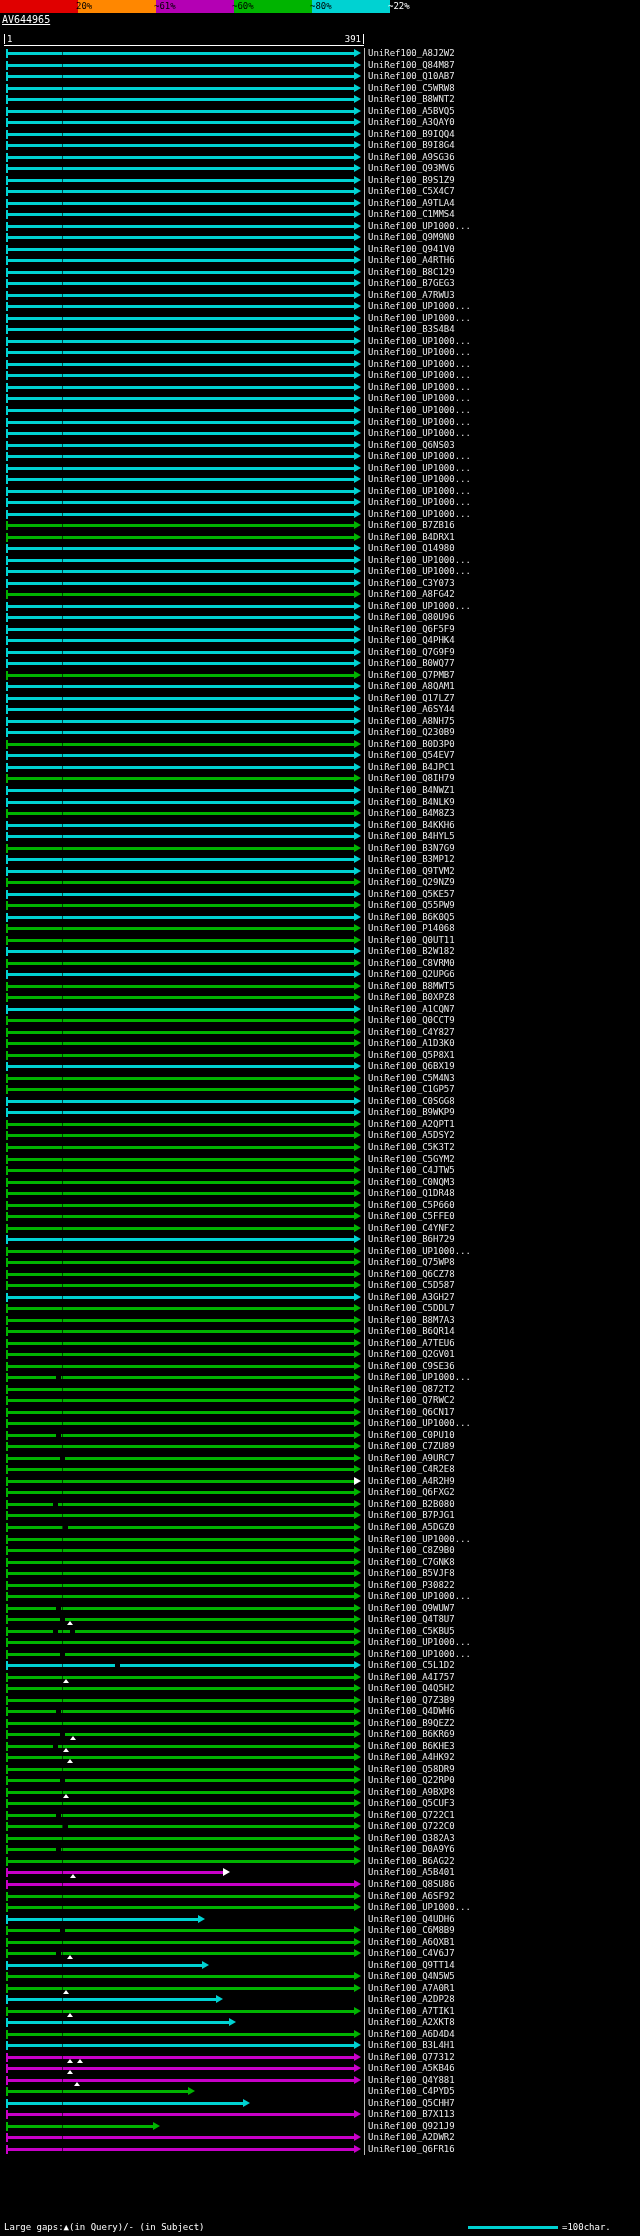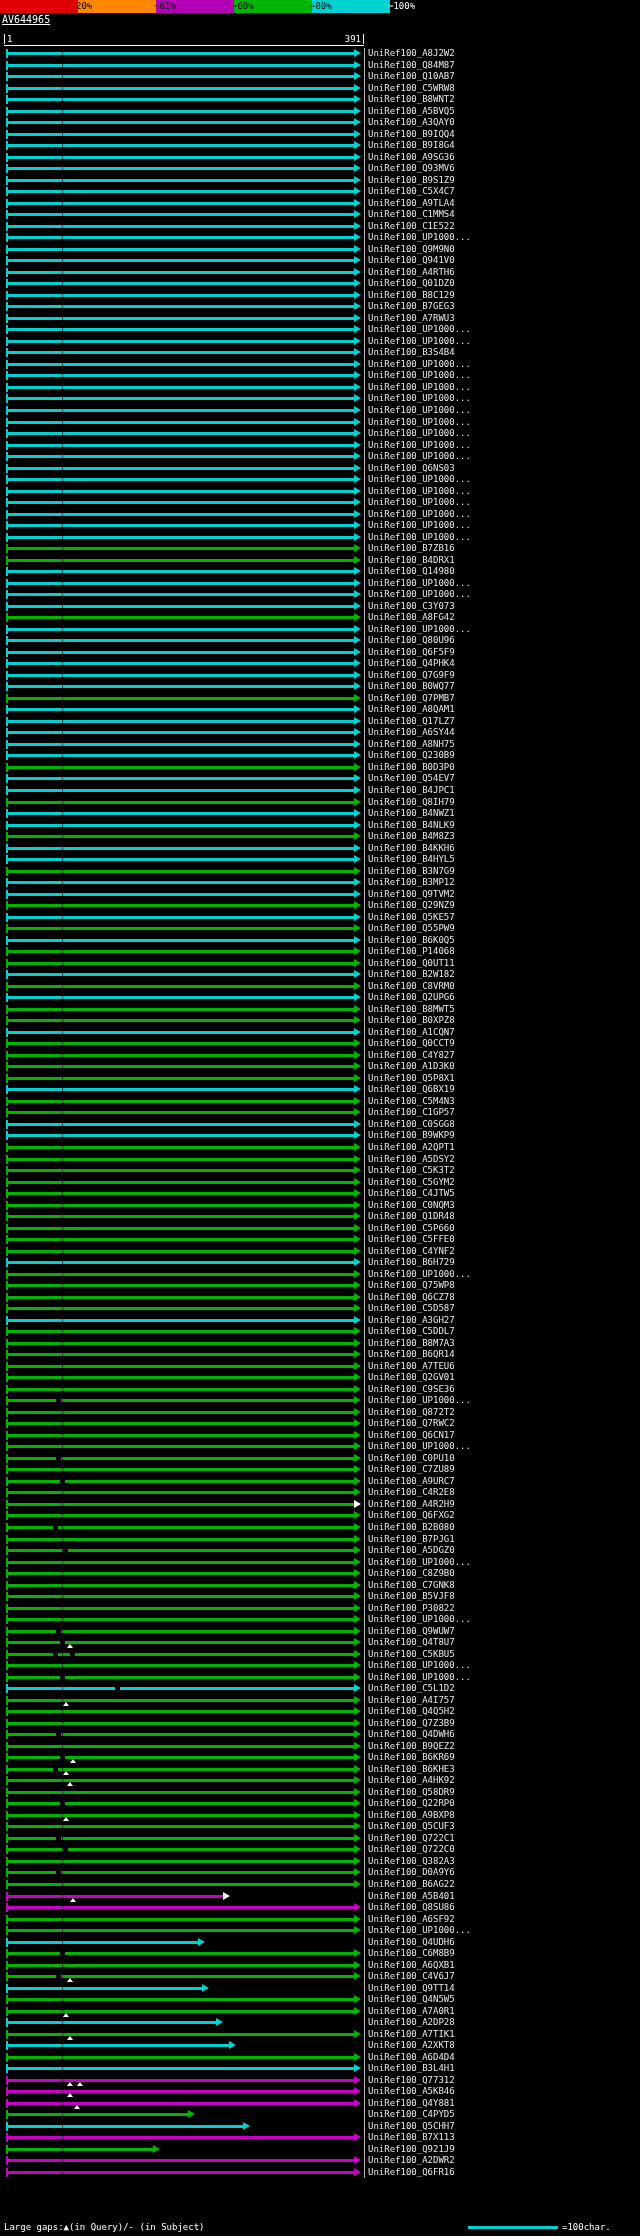--- a/index.html
+++ b/index.html
@@ -48,21 +48,21 @@
         <div class="scale-seg" style="background: rgb(255, 135, 0);"></div>
         <div class="scale-seg" style="background: rgb(180, 0, 180);"></div>
         <div class="scale-seg" style="background: rgb(0, 180, 0);"></div>
         <div class="scale-seg" style="background: rgb(0, 210, 210);"></div>
       </div>
     <div class="scale-lbls">
         <span style="left: 76px;">20%</span>
         <span style="left: 154px;">~61%</span>
         <span style="left: 232px;">~60%</span>
         <span style="left: 310px;">~80%</span>
-        <span style="left: 388px;">~100%</span>
+        <span style="left: 388px;">~22%</span>
       </div>
   </div>
 
   <div class="query-name">AV644965</div>
 
   <div class="ruler">
     <span class="r-start">1</span>
     <span class="r-end">391</span>
     <i class="r-line"></i>
   </div>
@@ -187,28 +187,20 @@
           <i class="arrow" style="left: 354px; border-left-color: rgb(0, 210, 210);"></i>
         </div>
         <span class="row-label">UniRef100_C1MMS4</span>
       </div>
       <div class="row">
         <div class="bar-area">
           <i class="tick" style="background: rgb(0, 210, 210);"></i>
           <i class="bar" style="width: 346px; background: rgb(0, 210, 210);"></i>
           <i class="arrow" style="left: 354px; border-left-color: rgb(0, 210, 210);"></i>
         </div>
-        <span class="row-label">UniRef100_C1E522</span>
-      </div>
-      <div class="row">
-        <div class="bar-area">
-          <i class="tick" style="background: rgb(0, 210, 210);"></i>
-          <i class="bar" style="width: 346px; background: rgb(0, 210, 210);"></i>
-          <i class="arrow" style="left: 354px; border-left-color: rgb(0, 210, 210);"></i>
-        </div>
         <span class="row-label">UniRef100_UP1000...</span>
       </div>
       <div class="row">
         <div class="bar-area">
           <i class="tick" style="background: rgb(0, 210, 210);"></i>
           <i class="bar" style="width: 346px; background: rgb(0, 210, 210);"></i>
           <i class="arrow" style="left: 354px; border-left-color: rgb(0, 210, 210);"></i>
         </div>
         <span class="row-label">UniRef100_Q9M9N0</span>
       </div>
@@ -220,28 +212,20 @@
         </div>
         <span class="row-label">UniRef100_Q941V0</span>
       </div>
       <div class="row">
         <div class="bar-area">
           <i class="tick" style="background: rgb(0, 210, 210);"></i>
           <i class="bar" style="width: 346px; background: rgb(0, 210, 210);"></i>
           <i class="arrow" style="left: 354px; border-left-color: rgb(0, 210, 210);"></i>
         </div>
         <span class="row-label">UniRef100_A4RTH6</span>
-      </div>
-      <div class="row">
-        <div class="bar-area">
-          <i class="tick" style="background: rgb(0, 210, 210);"></i>
-          <i class="bar" style="width: 346px; background: rgb(0, 210, 210);"></i>
-          <i class="arrow" style="left: 354px; border-left-color: rgb(0, 210, 210);"></i>
-        </div>
-        <span class="row-label">UniRef100_Q01DZ0</span>
       </div>
       <div class="row">
         <div class="bar-area">
           <i class="tick" style="background: rgb(0, 210, 210);"></i>
           <i class="bar" style="width: 346px; background: rgb(0, 210, 210);"></i>
           <i class="arrow" style="left: 354px; border-left-color: rgb(0, 210, 210);"></i>
         </div>
         <span class="row-label">UniRef100_B8C129</span>
       </div>
       <div class="row">

